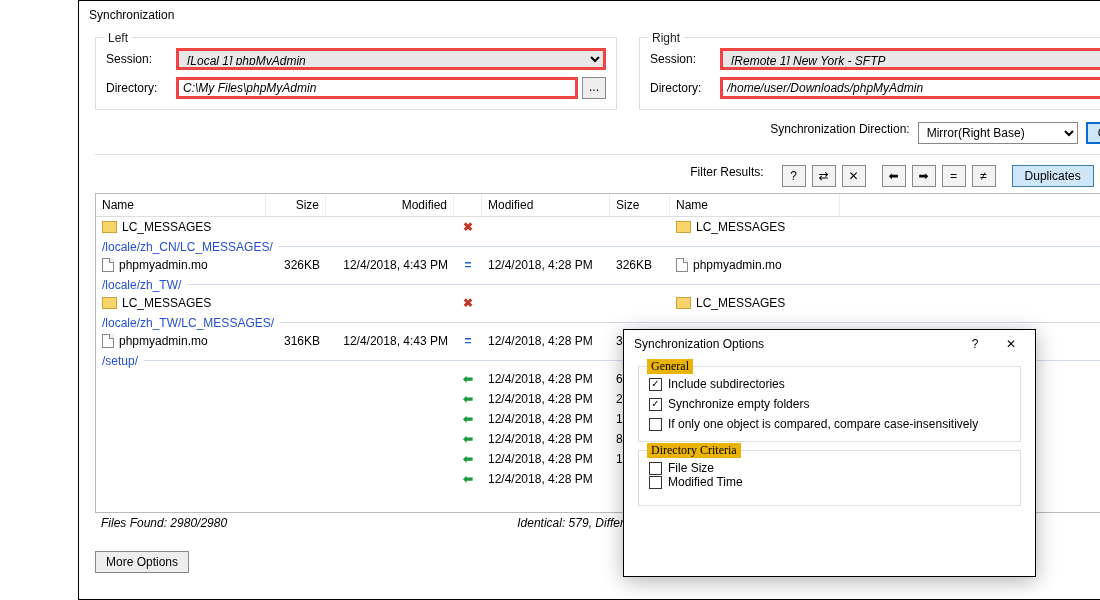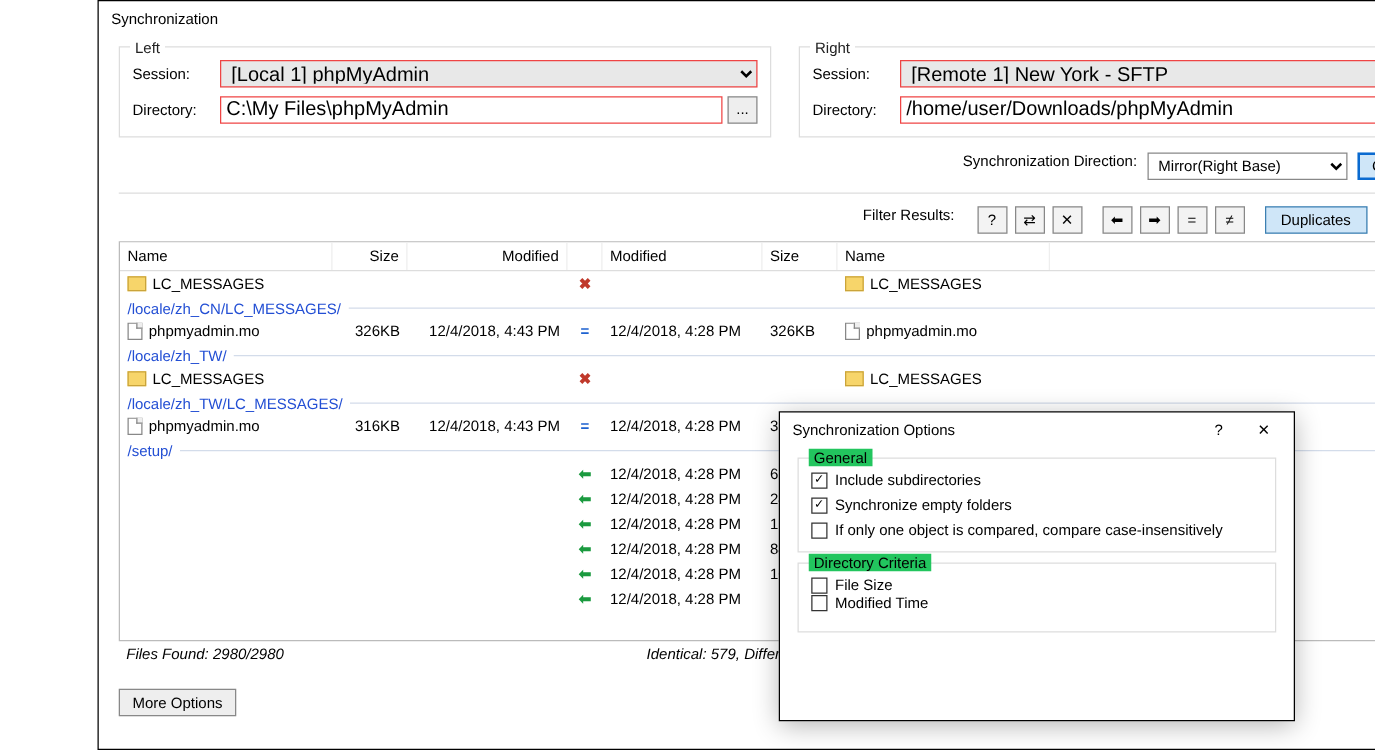--- a/index.html
+++ b/index.html
@@ -12,21 +12,21 @@
 .titlebar-btn { width: 36px; height: 100%; display: flex; align-items: center; justify-content: center; font-size: 12px; }
 
 .content { padding: 8px 16px; font-size: 12px; }
 
 .two-panes { display: flex; gap: 22px; margin-bottom: 12px; }
 .pane { flex: 1; border: 1px solid #ddd; position: relative; padding: 10px 10px 10px 10px; }
 .pane-label { position: absolute; top: -7px; left: 8px; background: #fff; padding: 0 4px; font-size: 12px; color: #222; }
 .row { display: flex; align-items: center; margin-bottom: 7px; }
 .row-label { width: 70px; font-size: 12px; }
 .row-input { flex: 1; }
-.select, .text-input { width: 100%; height: 22px; border: 1px solid #ef4444; background: #fff; font-size: 16px; padding: 2px 4px; }
+.select, .text-input { width: 100%; height: 22px; border: 3px solid #ef4444; background: #fff; font-size: 12px; padding: 2px 4px; font-style: italic; }
 .select { background: #e8e8e8; }
 .browse-btn { width: 24px; height: 22px; border: 1px solid #888; background: #eee; margin-left: 4px; font-size: 12px; text-align:center; line-height:18px; }
 
 .sync-row { display: flex; align-items: flex-start; justify-content: flex-end; gap: 8px; margin-bottom: 10px; padding-right: 2px; }
 .select-narrow { width: 160px; height: 22px; border: 1px solid #888; background: #fff; font-size: 12px; padding: 2px 4px; }
 .btn { border: 1px solid #888; background: #eee; padding: 2px 10px; font-size: 12px; height: 22px; }
 .btn.primary { border: 2px solid #0a6ad0; background: #cfe6f8; }
 
 hr.sep { border: none; border-top: 1px solid #ddd; margin: 3px 0 10px; }
 
@@ -68,21 +68,21 @@
 .statusbar { font-size:12px; padding: 3px 6px; display:flex;font-style:italic; }
 .statusbar .s1 { flex:1; }
 .statusbar .s2 { text-align:center; flex:1; }
 
 .footer { padding: 10px 16px; display:flex; gap:8px; }
 .footer .spacer { flex:1; }
 
 
 .modal { left: 623px; top: 329px; width: 413px; height: 248px; box-shadow: 0 4px 20px rgba(0,0,0,0.3); z-index:10; }
 .fieldset { border:1px solid #ddd; margin:8px 14px; padding:10px 10px; position:relative; font-size:12px; }
-.fieldset-label { position:absolute; top:-8px; left:8px; background:#22c55e; padding:0 4px; }
+.fieldset-label { position:absolute; top:-8px; left:8px; background:#eab308; padding:0 4px;font-family:Liberation Serif, serif; }
 .checkbox-row { display:flex; align-items:center; margin-bottom:6px; font-size:12px; }
 .checkbox { width:13px; height:13px; border:1px solid #333; margin-right:6px; display:inline-flex; align-items:center; justify-content:center; font-size:10px; line-height:10px; }
 .modal-footer { display:flex; justify-content:flex-end; gap:10px; padding:6px 14px 10px; }
 .ok-btn { border:2px solid #0a6ad0; padding:2px 22px; font-size:12px; background:#fff; }
 .cancel-btn { border:1px solid #888; padding:3px 18px; font-size:12px; background:#eee; }
 </style>
 </head>
 <body>
 
 <div class="window main-window">

